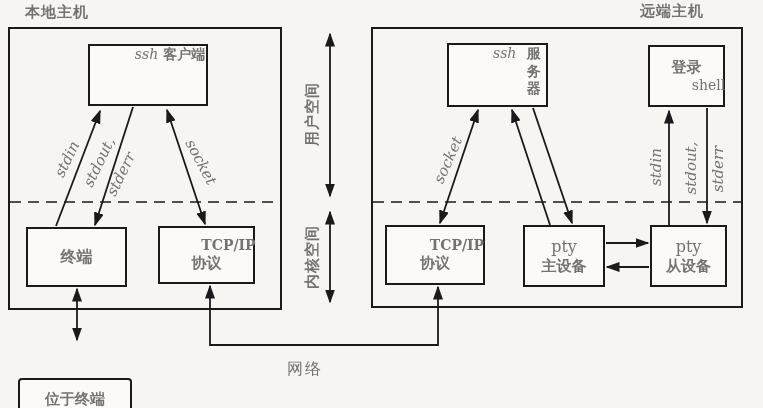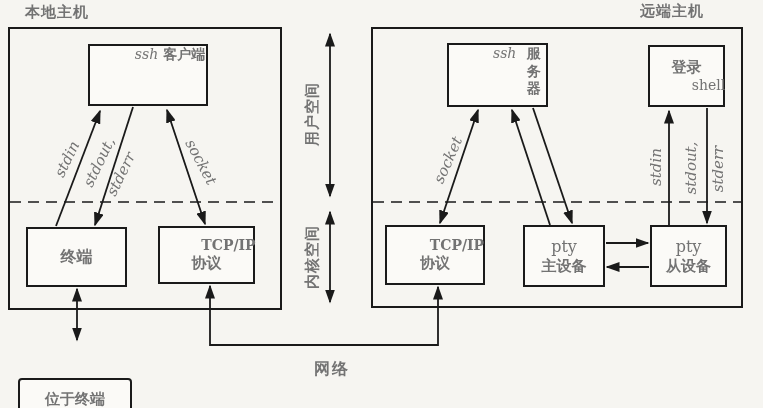--- a/index.html
+++ b/index.html
@@ -32,22 +32,22 @@
   .title{position:absolute;font-size:15px;font-weight:600;letter-spacing:1px;}
   .alabel{
     position:absolute;width:90px;height:20px;line-height:20px;text-align:center;
     font-style:italic;font-size:15px;font-weight:500;
   }
   .rlabel{
     position:absolute;width:90px;height:20px;line-height:20px;text-align:center;
     font-weight:600;font-size:15px;letter-spacing:1px;
   }
   .netlabel{
-    position:absolute;width:90px;height:20px;line-height:20px;text-align:center;
-    font-weight:700;font-size:16px;letter-spacing:2px;
+    position:absolute;width:90px;height:20px;line-height:20px;text-align:left;
+    font-weight:400;font-size:16px;letter-spacing:2px;
   }
 </style>
 </head>
 <body>
 
 <div class="stage">
 
   <svg class="layer" viewBox="0 0 763 408">
     <defs>
       <marker id="ah" viewBox="0 0 14 10" markerWidth="14" markerHeight="10" refX="12.5" refY="5" orient="auto-start-reverse" markerUnits="userSpaceOnUse">

